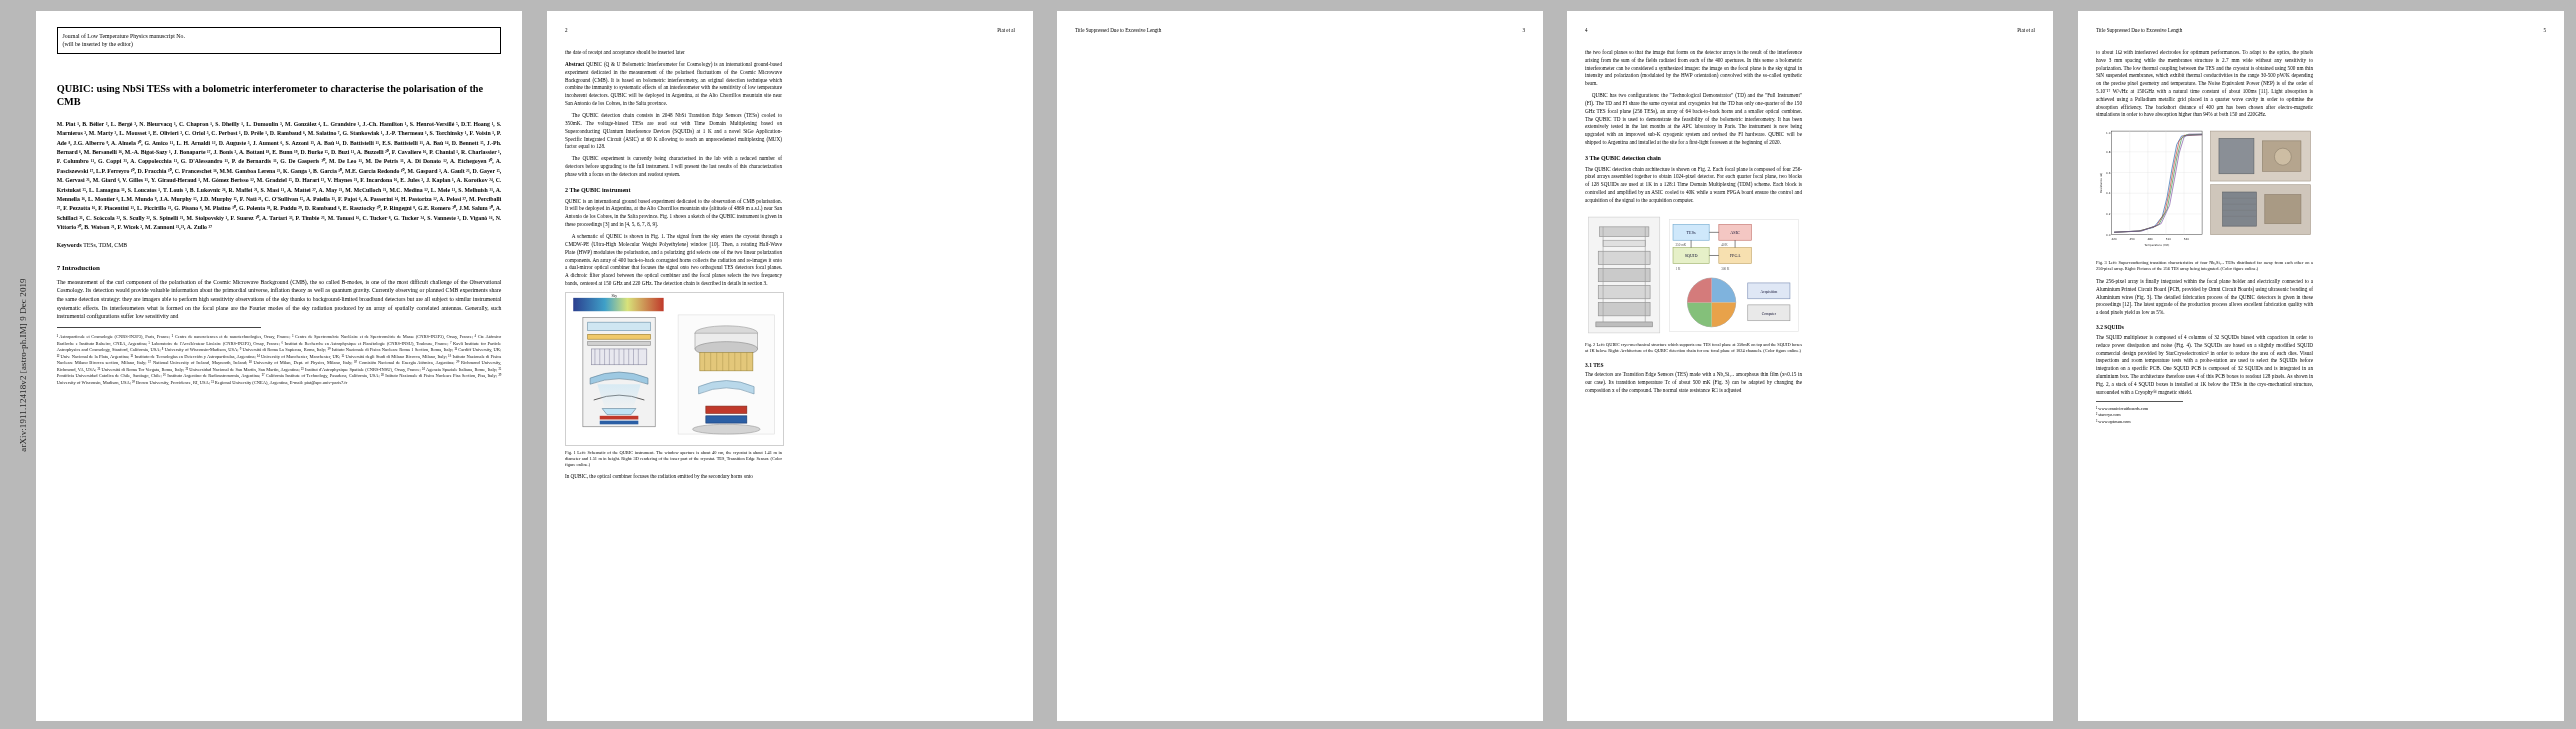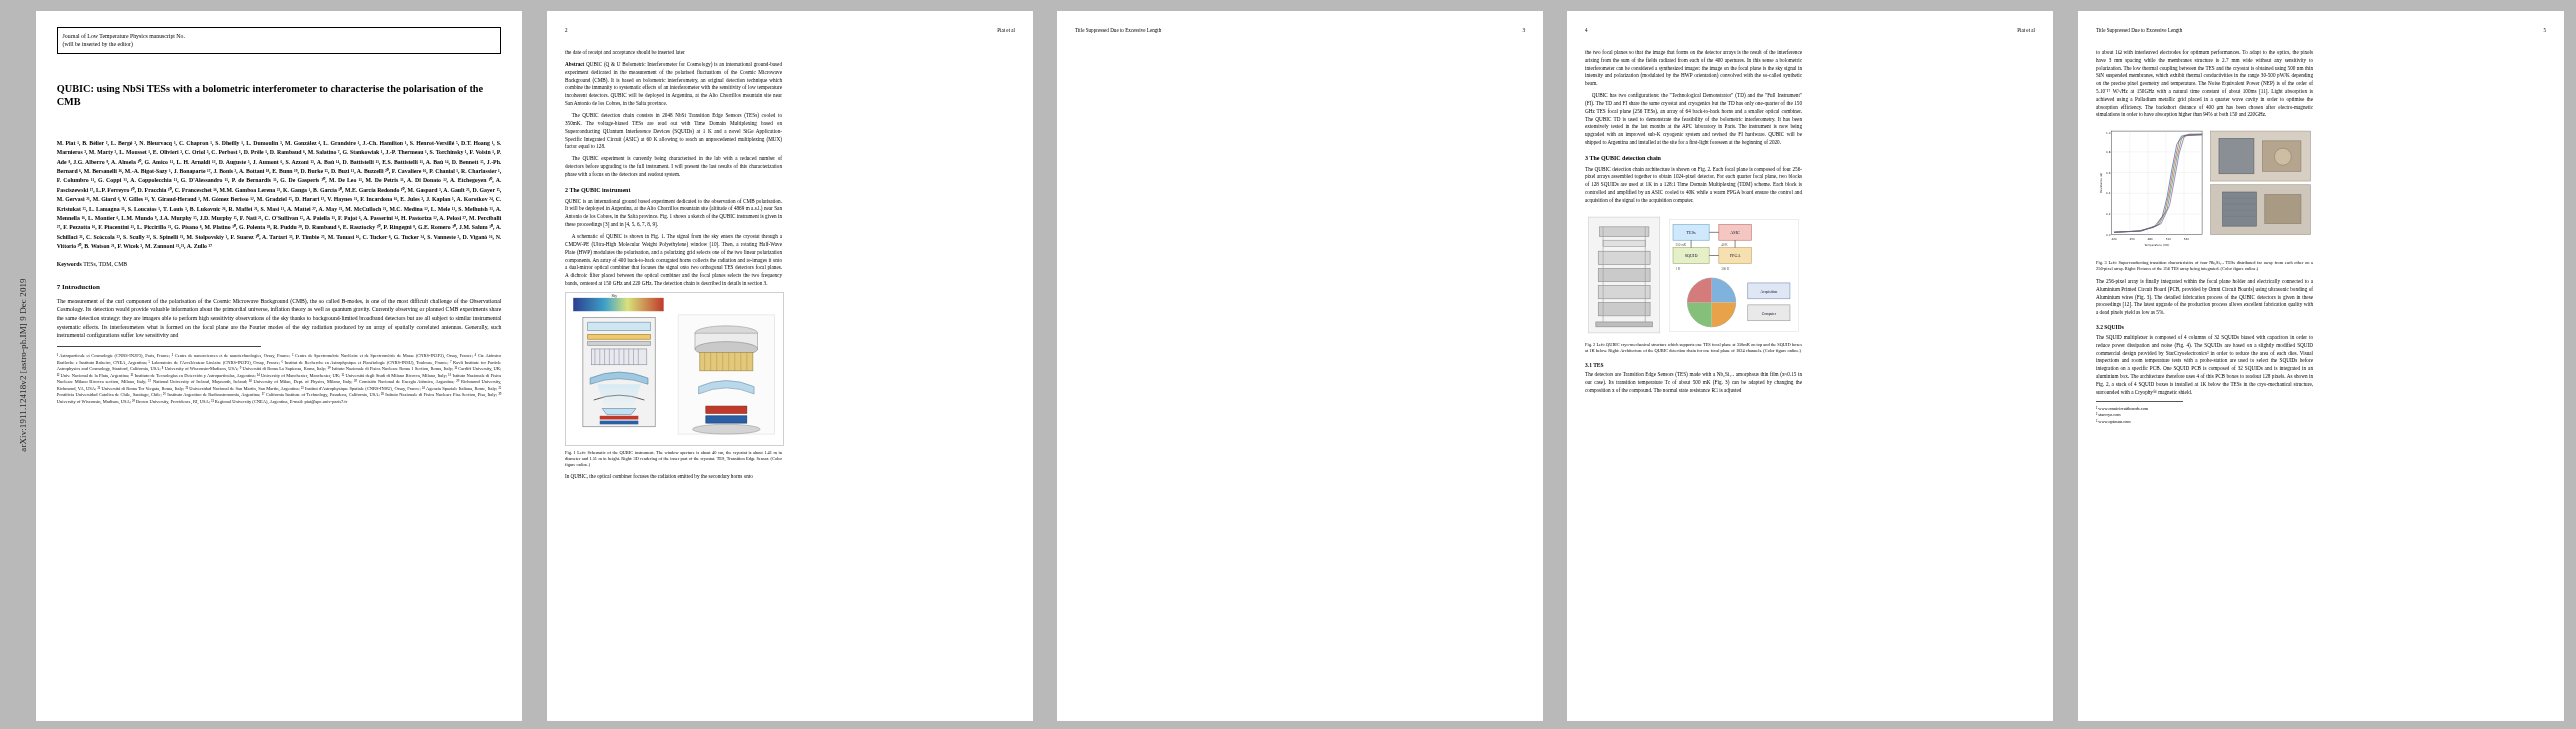--- a/index.html
+++ b/index.html
@@ -45,21 +45,21 @@
     border: 0.6px solid #000;
     padding: 3.6px 4.9px;
     font-size: 5.8px;
     line-height: 1.5;
     margin-bottom: 28px;
   }
   .p1-title {
     font-size: 10.3px;
     font-weight: bold;
     line-height: 1.28;
-    margin: 18px 0 31px 0;
+    margin: 18px 0 12px 0;
     font-family: "Liberation Serif", serif;
   }
   .authors {
     font-size: 5.8px;
     line-height: 1.62;
     text-align: justify;
     font-weight: bold;
     margin-bottom: 9.7px;
   }
   .kw {

